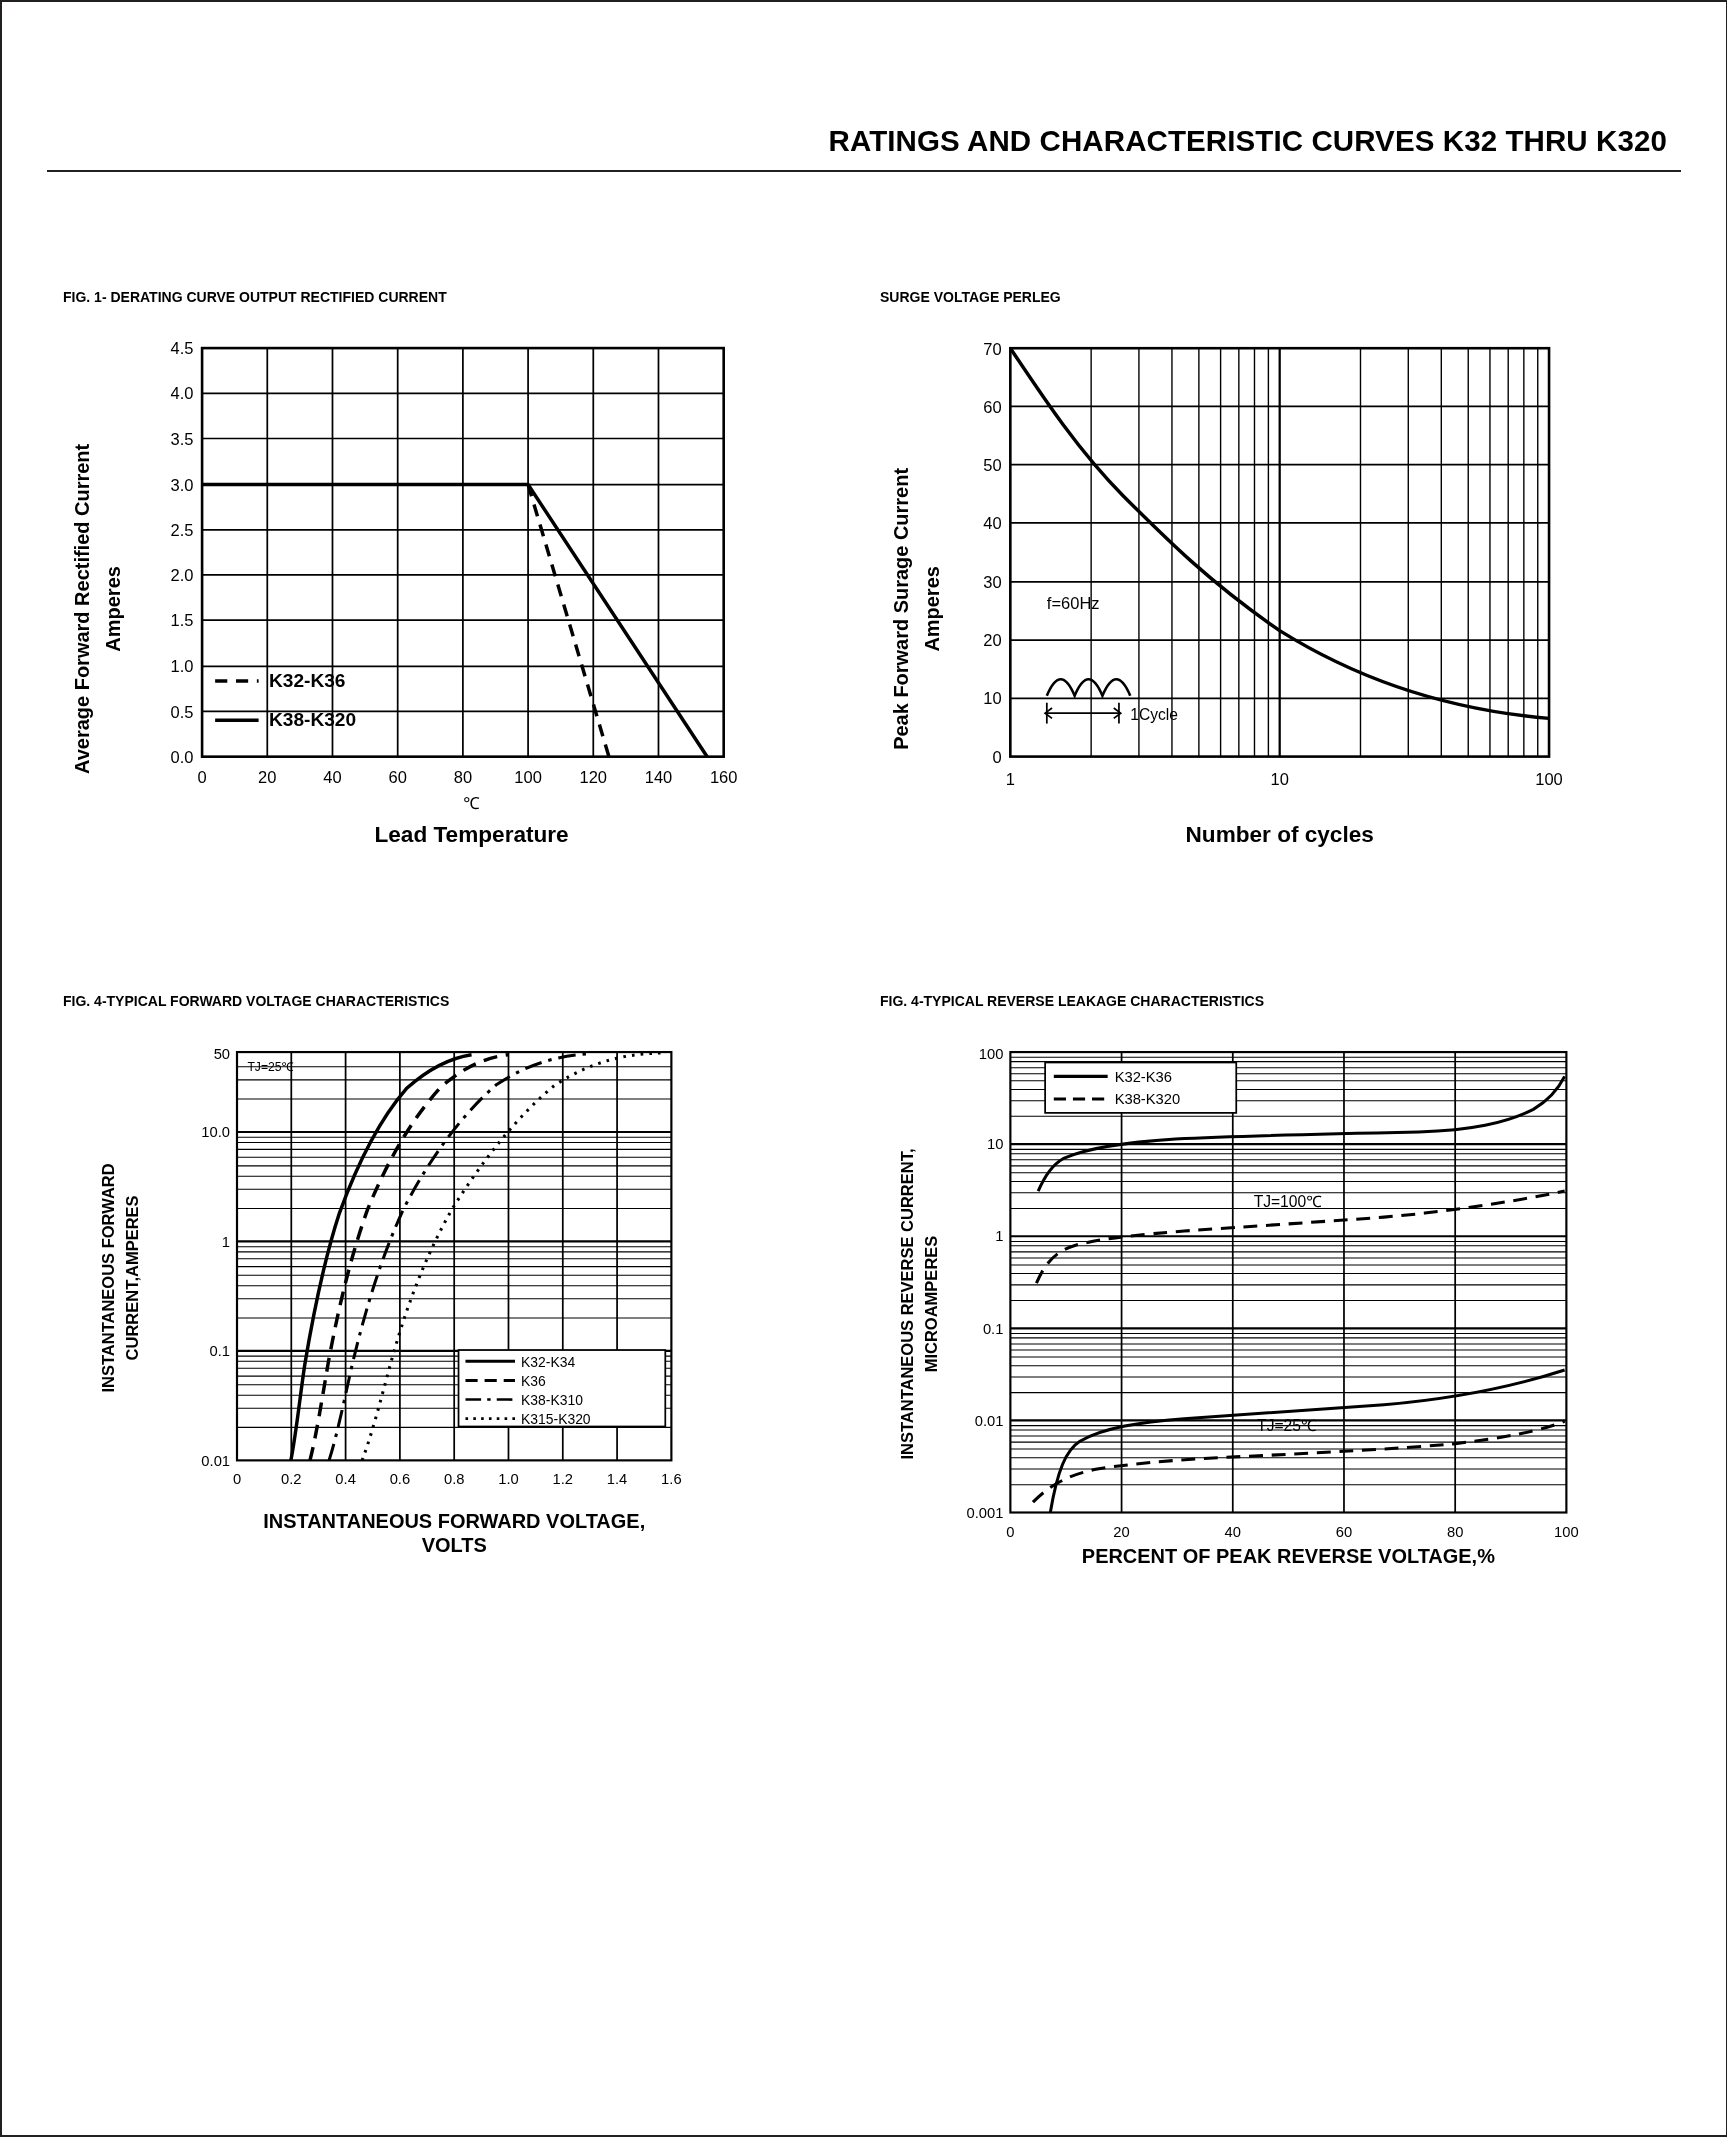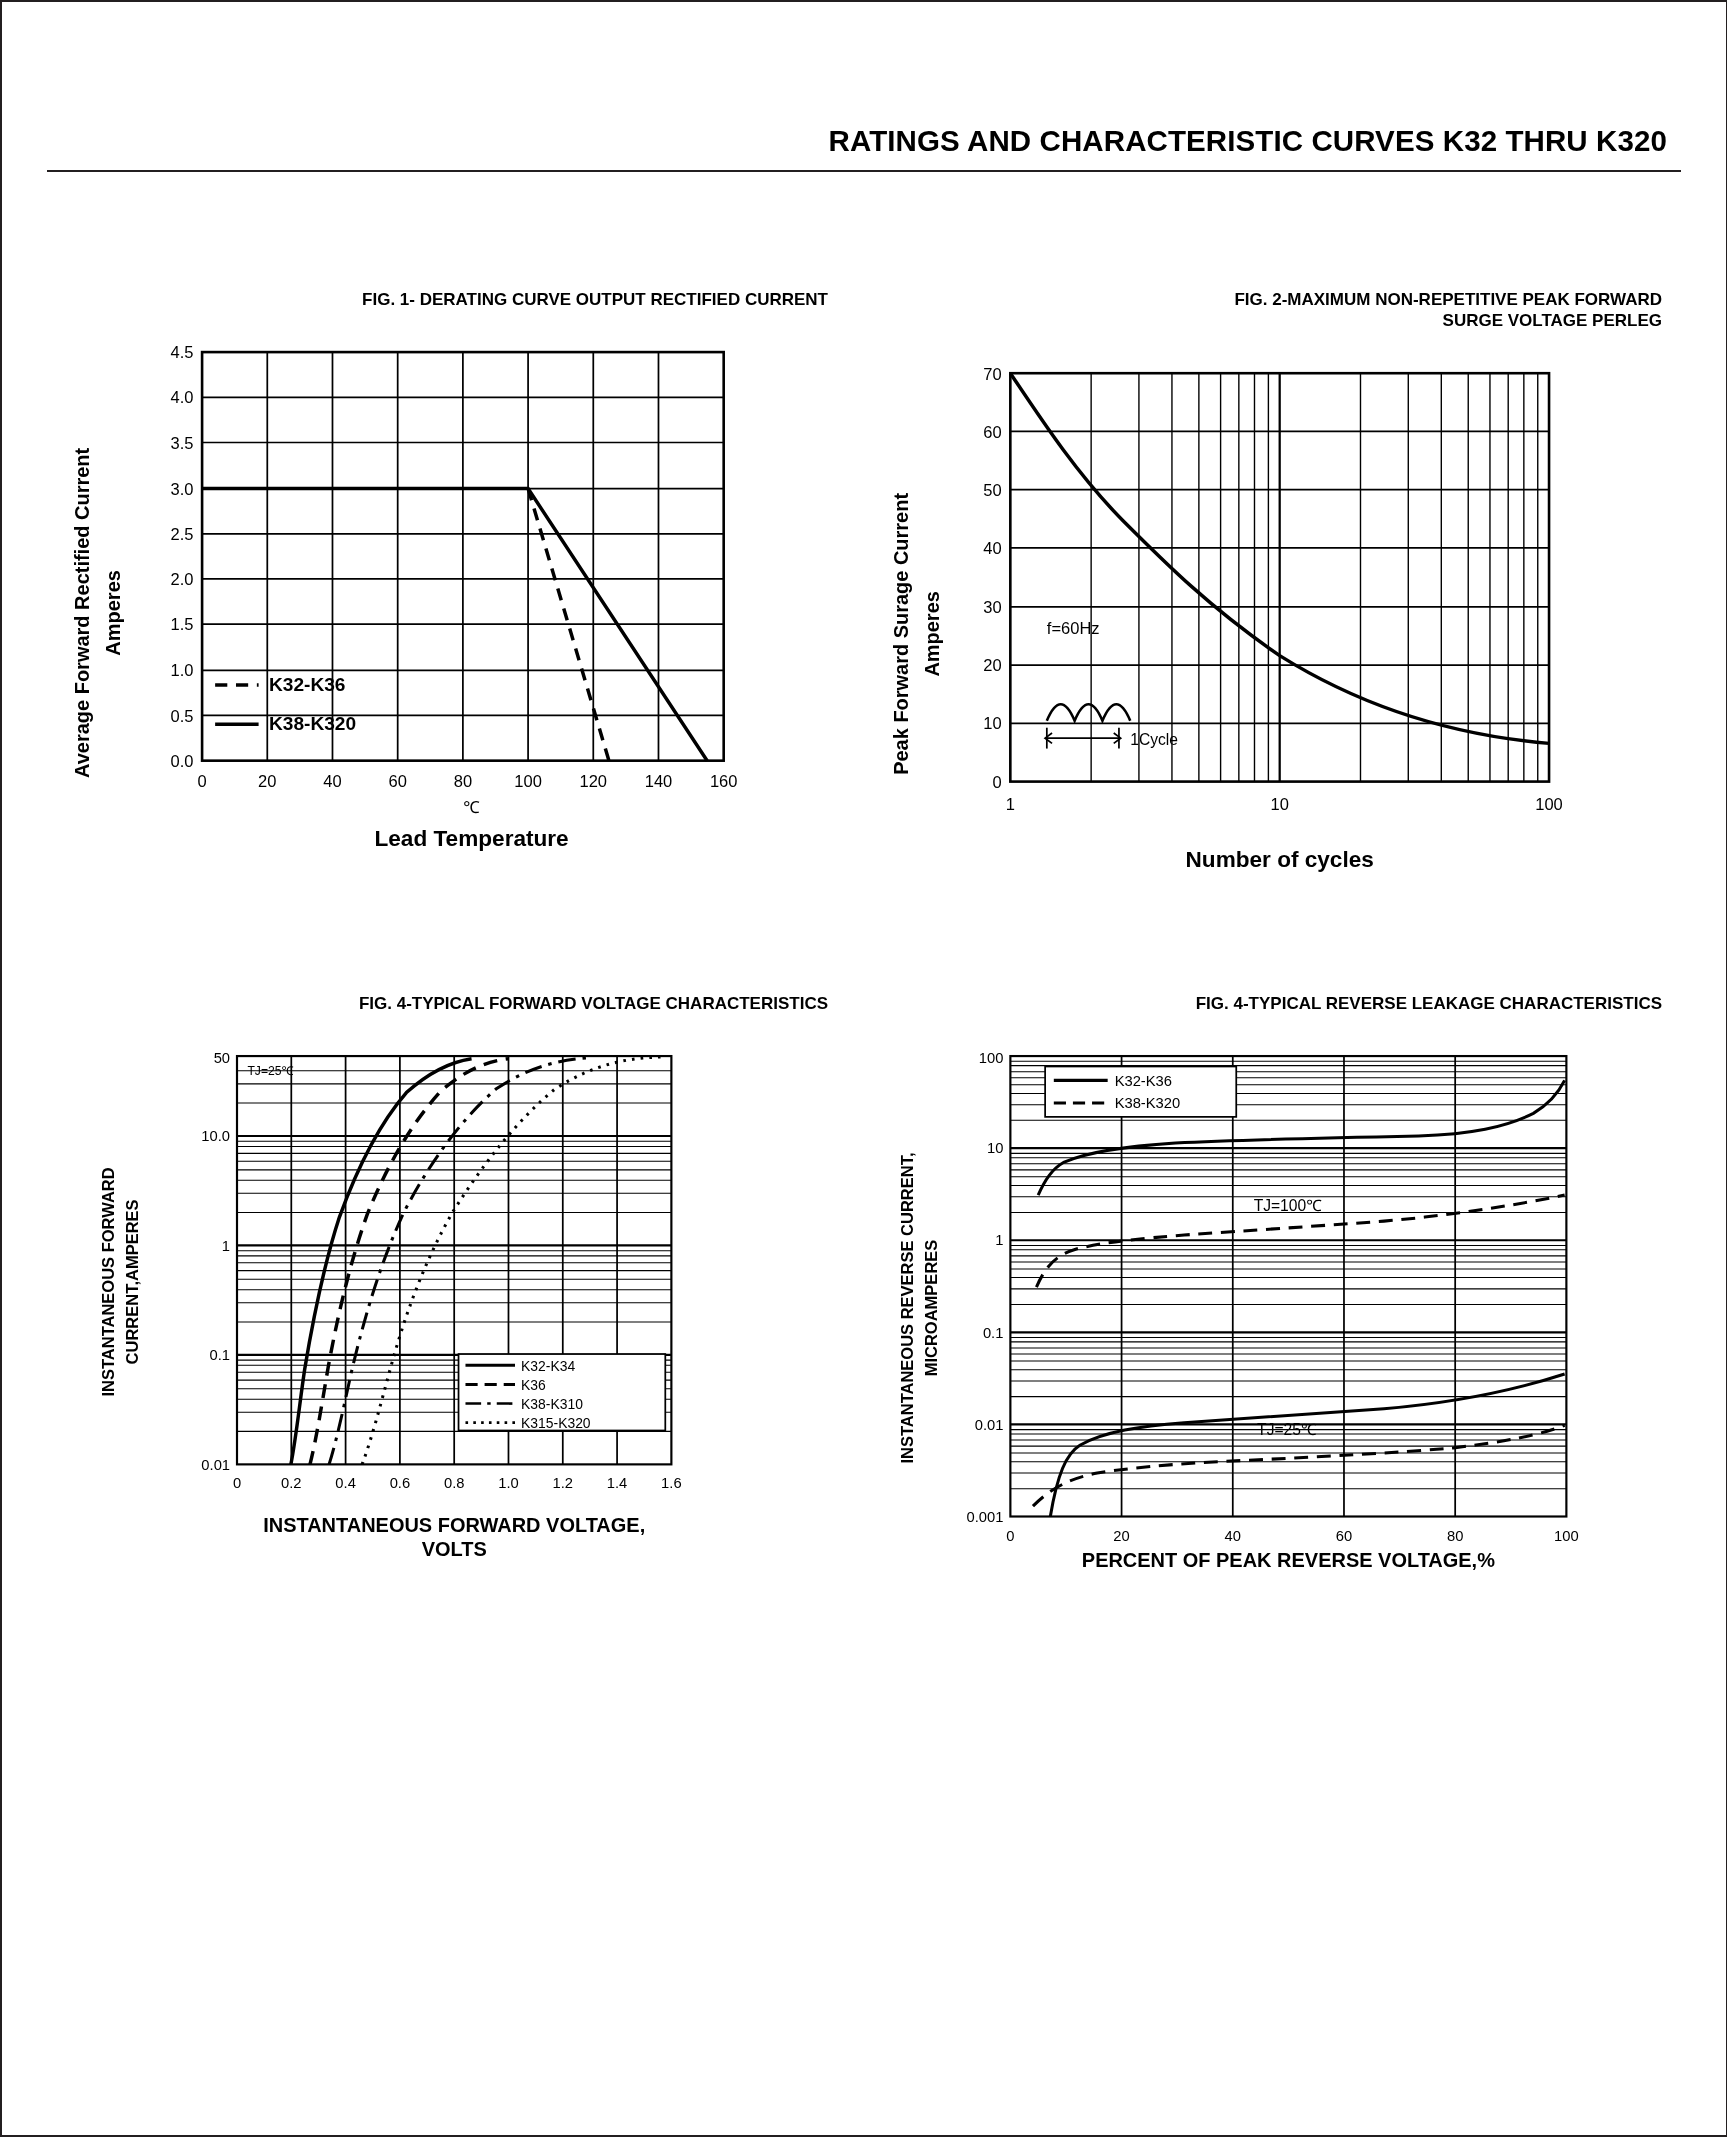--- a/index.html
+++ b/index.html
@@ -24,22 +24,22 @@
   .header-title {
     font-size:29.5px; font-weight:700; letter-spacing:0.1px;
     padding-right:14px;
   }
 
   
   .fig {
     position:absolute;
   }
   .fig-title {
-    text-align:right;
-    font-size:17px;
+    text-align:left;
+    font-size:14px;
     font-weight:700;
     line-height:1.25;
     margin-bottom:15.6px;
     font-family:"Liberation Sans", sans-serif;
   }
   .plot-wrap { position:relative; }
   svg { display:block; }
   text { font-family:"Liberation Sans", sans-serif; }
 
   
@@ -123,21 +123,20 @@
           <text x="237" y="465" font-size="22" font-weight="bold">K38-K320</text>
         </g>
 
         <text x="470" y="598" font-size="26" font-weight="bold" text-anchor="middle">Lead Temperature</text>
       </svg>
     </div>
   </div>
 
   <div class="fig" id="fig2">
     <div class="fig-title">
-      <div>FIG. 2-MAXIMUM NON-REPETITIVE PEAK FORWARD</div>
       <div>SURGE VOLTAGE PERLEG</div>
     </div>
     <div class="plot-wrap">
       <svg width="782" height="539" viewBox="0 0 900 620">
         <text x="32" y="330" transform="rotate(-90 32 330)" text-anchor="middle" font-size="23" font-weight="bold">Peak Forward Surage Current</text>
         <text x="68" y="330" transform="rotate(-90 68 330)" text-anchor="middle" font-size="23" font-weight="bold">Amperes</text>
 
         <g stroke="#000" fill="none">
           <rect x="150" y="30" width="620" height="470" stroke-width="3"></rect>
 

